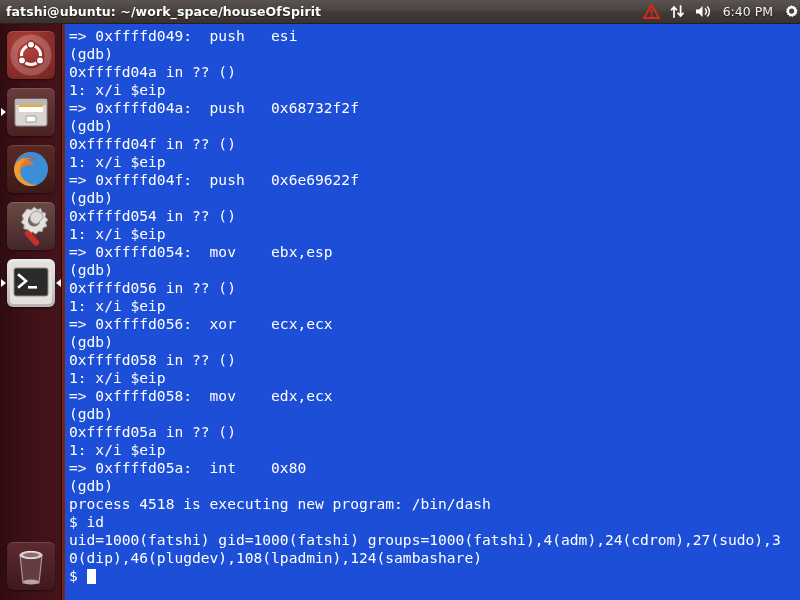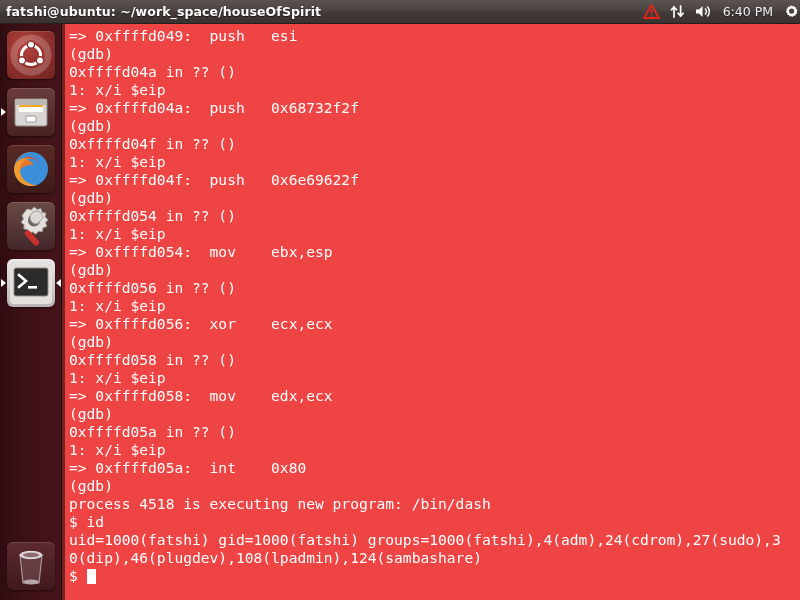--- a/index.html
+++ b/index.html
@@ -51,21 +51,21 @@
   .t-ff   { background:linear-gradient(to bottom,#5a2a24,#3d1a18); }
   .t-sett { background:linear-gradient(to bottom,#6a4a44,#43262a); }
   .t-term { background:linear-gradient(to bottom,#e9e9e9,#b9b3b3); }
   .t-trash{ background:linear-gradient(to bottom,#5b2a30,#40181e); }
 
   #trash-wrap { position:absolute; left:0; bottom:6px; }
 
   
   #terminal {
     position:absolute; left:62px; top:24px; width:738px; height:576px;
-    background:#ef4444;
+    background:#1d4ed8;
     border-left:3px solid #77231f;
     overflow:hidden;
   }
   #term-text {
     position:absolute; left:4px; top:3px; right:0; bottom:0;
     color:#ffffff;
     font-family:"DejaVu Sans Mono","Liberation Mono",monospace;
     font-size:14.6px; line-height:18px;
     white-space:pre;
     letter-spacing:0px;

